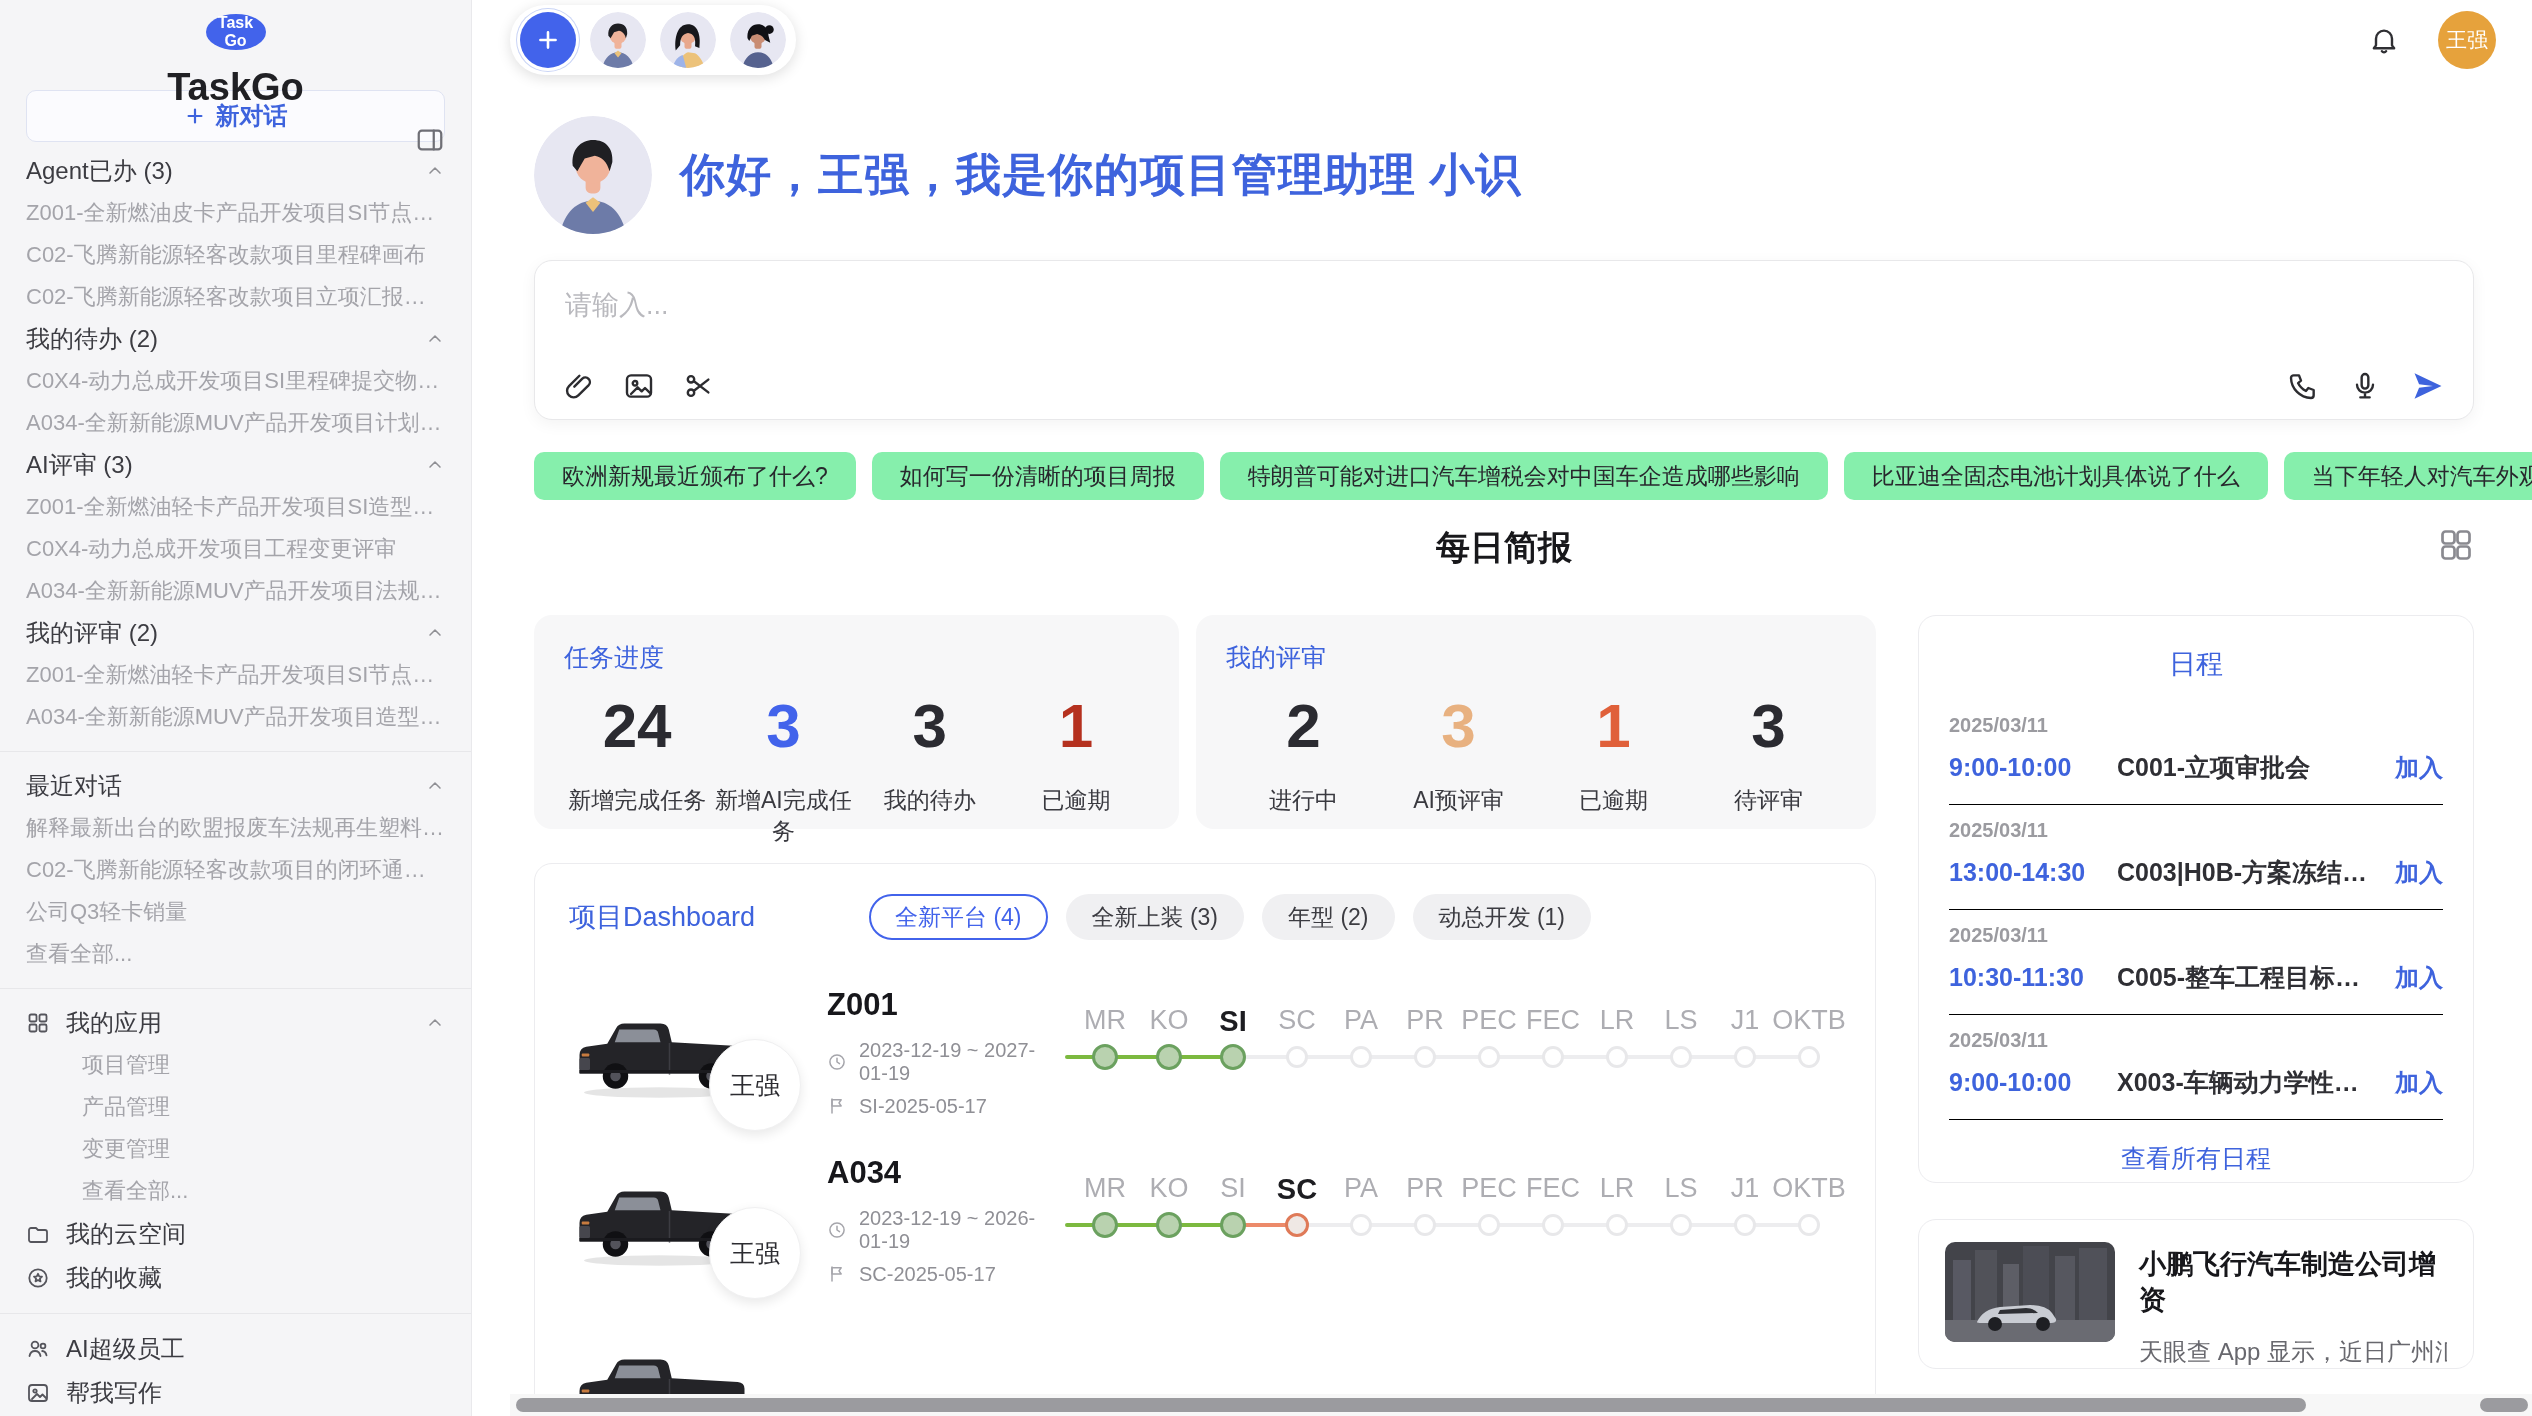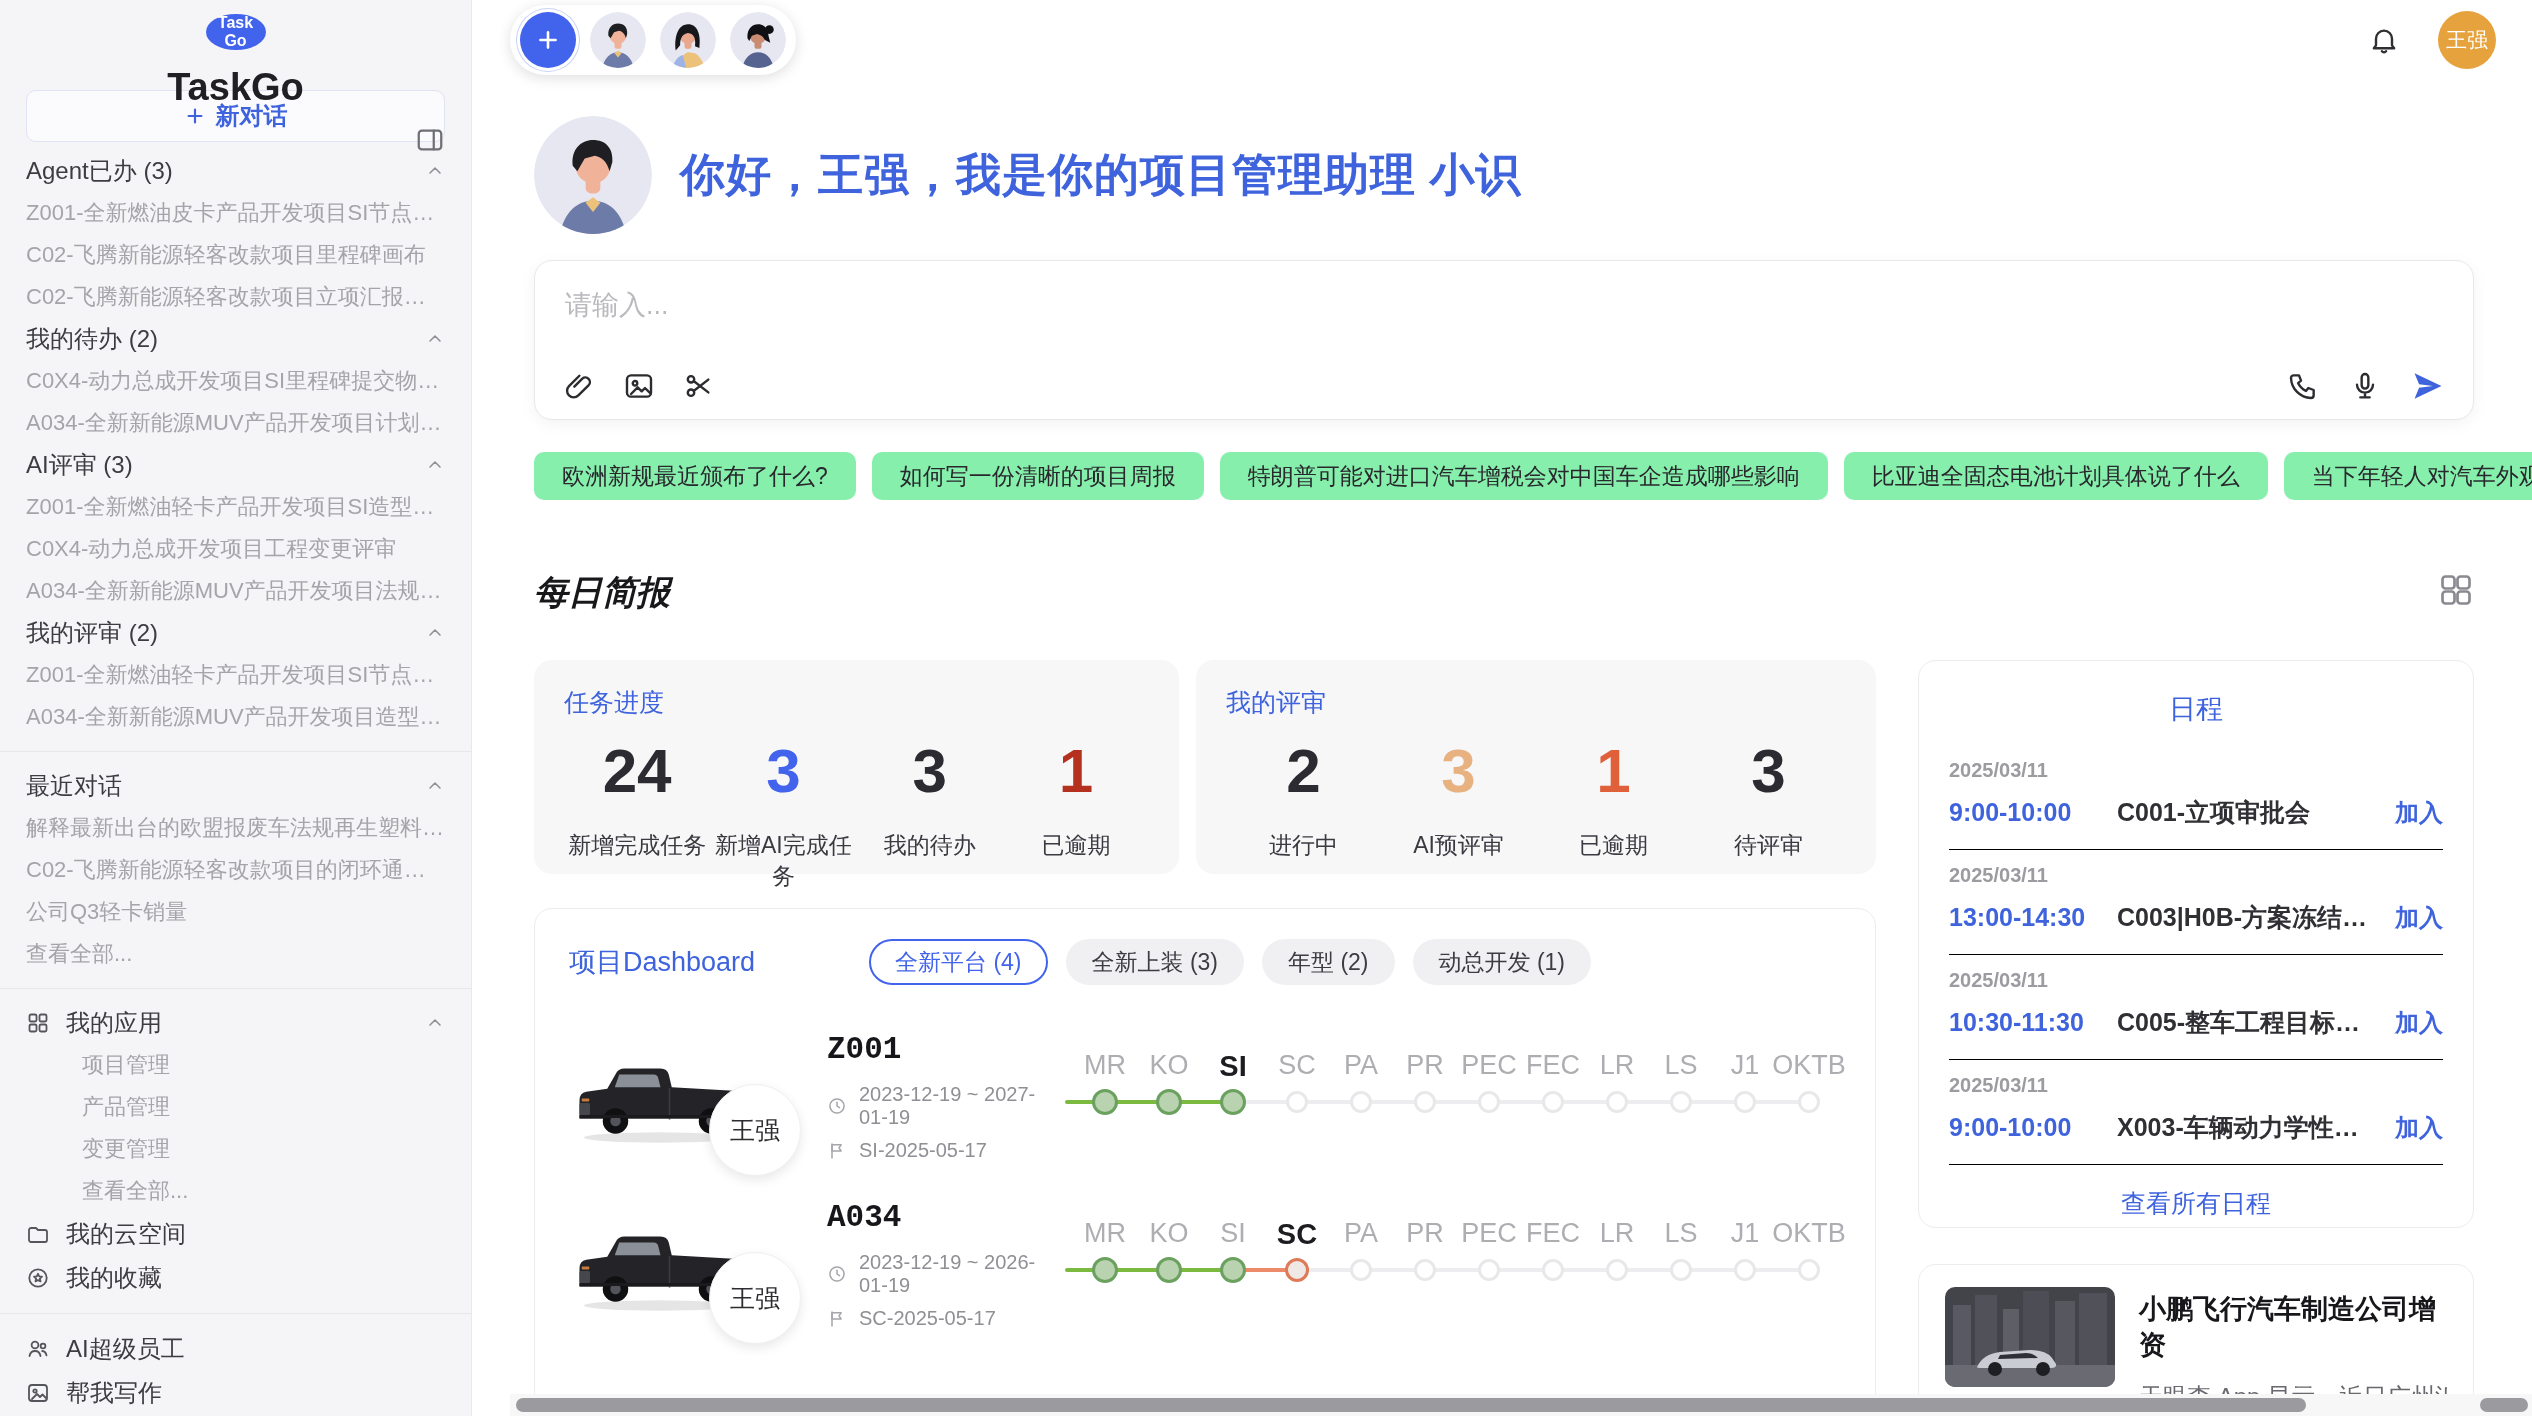--- a/index.html
+++ b/index.html
@@ -58,21 +58,21 @@
   .composer .placeholder { font-size:27px; color:#b9b9be; }
   .composer-tools { position:absolute; left:28px; right:28px; bottom:16px; display:flex; align-items:center; }
   .ctool { width:32px; height:32px; color:#2c2c30; margin-right:28px; cursor:pointer; }
   .ctool-r { width:32px; height:32px; color:#2c2c30; margin-left:30px; cursor:pointer; }
   .ctool-send { width:34px; height:34px; color:#3e63dd; margin-left:30px; cursor:pointer; }
 
   .chips { margin-top:32px; display:flex; justify-content:space-between; gap:16px; }
   .chip { height:48px; padding:0 28px; background:#86efac; border-radius:10px; font-size:23px;
     color:#28282d; display:flex; align-items:center; white-space:nowrap; cursor:pointer; }
 
-  .daily-header { margin-top:70px; position:relative; text-align:left;font-style:italic; }
+  .daily-header { margin-top:25px; position:relative; text-align:center; }
   .daily-title { font-size:34px; font-weight:700; color:#18181b; }
   .daily-grid-btn { position:absolute; right:0; top:2px; width:36px; height:36px; color:#8a8a90; cursor:pointer; }
 
   .columns { margin-top:44px; display:flex; gap:42px; align-items:flex-start; }
   .left-col { flex:1; min-width:0; }
   .right-col { width:556px; flex:none; }
 
   .statrow { display:flex; gap:17px; }
   .statcard { background:#f7f7f8; border-radius:18px; padding:26px 30px; height:214px; }
   .statcard.c1 { width:645px; flex:none; }
@@ -92,21 +92,21 @@
     align-items:center; cursor:pointer; background:#f0f0f2; color:#3c3c42; border:2px solid transparent; }
   .dtab.active { background:#fff; color:#4263eb; border-color:#4263eb; }
   .projects { margin-top:28px; }
   .proj { display:flex; align-items:center; height:168px; }
   .truckwrap { position:relative; width:180px; flex:none; }
   .truckwrap svg.truck { width:180px; height:106px; display:block; }
   .owner-badge { position:absolute; right:-52px; bottom:-26px; width:92px; height:92px; background:#fff;
     border-radius:50%; border:1px solid #f0f0f1; box-shadow:0 4px 12px rgba(0,0,0,0.09);
     display:flex; align-items:center; justify-content:center; font-size:25px; color:#2c2c31; }
   .projmeta { margin-left:78px; width:232px; flex:none; }
-  .proj-code { font-size:31px; font-weight:700; color:#17171b; margin-bottom:16px;font-family:Liberation Mono, monospace; }
+  .proj-code { font-size:31px; font-weight:700; color:#17171b; margin-bottom:16px; }
   .proj-meta-row { display:flex; align-items:center; gap:12px; font-size:20px; color:#8f8f95; margin-top:10px; }
   .proj-meta-row .mic { width:20px; height:20px; color:#a5a5ab; flex:none; }
   .timeline { position:relative; flex:1; height:135px; margin-left:2px; min-width:0; }
   .tl-label { position:absolute; top:20px; transform:translateX(-50%); font-size:27px; color:#adadb2; }
   .tl-label.current { color:#1d1d21; font-weight:700; font-size:29px; }
   .tl-seg { position:absolute; height:4px; border-radius:2px; }
   .tl-dot { position:absolute; transform:translate(-50%,-50%); border-radius:50%; background:#fff; }
 
   .schedcard { background:#fff; border:1px solid #ececef; border-radius:18px; padding:22px 30px;
     height:568px; overflow:hidden; }

